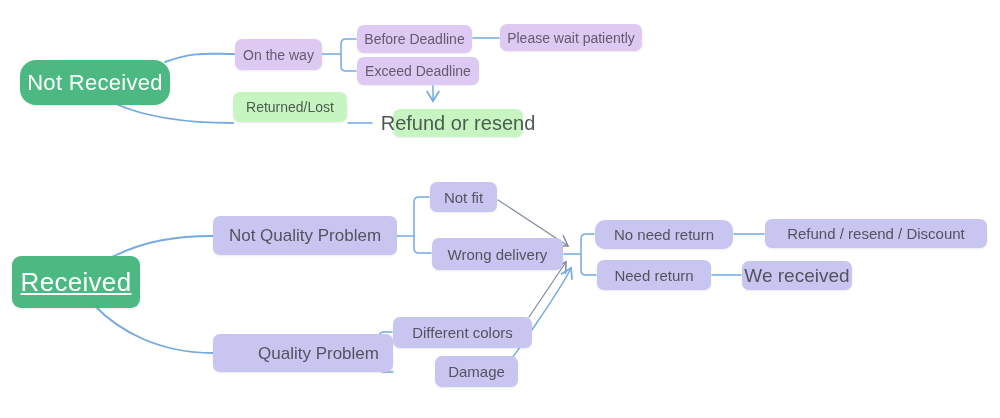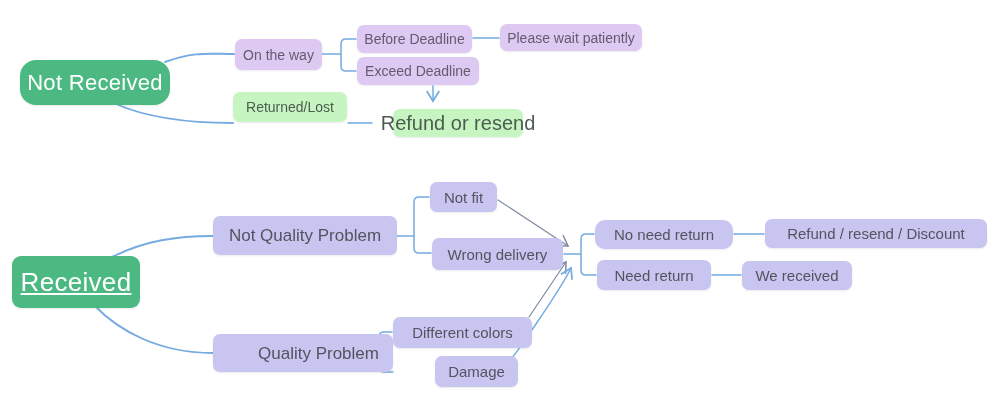--- a/index.html
+++ b/index.html
@@ -89,15 +89,15 @@
   <div class="node root" style="left:12px;top:256px;width:128px;height:52px;font-size:26px;text-decoration:underline;">Received</div>
   <div class="node periwinkle" style="left:213px;top:216px;width:184px;height:39px;font-size:17px;">Not Quality Problem</div>
   <div class="node periwinkle" style="left:430px;top:182px;width:67px;height:30px;font-size:15px;">Not fit</div>
   <div class="node periwinkle" style="left:432px;top:238px;width:131px;height:32px;font-size:15px;">Wrong delivery</div>
   <div class="node periwinkle" style="left:213px;top:334px;width:149px;height:38px;font-size:17px;padding-left:31px;">Quality Problem</div>
   <div class="node periwinkle" style="left:393px;top:317px;width:139px;height:31px;font-size:15px;">Different colors</div>
   <div class="node periwinkle" style="left:394px;top:356px;width:83px;height:31px;font-size:15px;margin-left:41px;">Damage</div>
   <div class="node periwinkle" style="left:595px;top:220px;width:138px;height:29px;font-size:15px;border-radius:10px;">No need return</div>
   <div class="node periwinkle" style="left:597px;top:260px;width:114px;height:30px;font-size:15px;">Need return</div>
   <div class="node periwinkle" style="left:765px;top:219px;width:222px;height:29px;font-size:15px;">Refund / resend / Discount</div>
-  <div class="node periwinkle" style="left:742px;top:261px;width:110px;height:29px;font-size:15px;">We received</div>
+  <div class="node periwinkle" style="left:742px;top:261px;width:110px;height:29px;font-size:19px;">We received</div>
 
 </div>
 
 </body></html>

